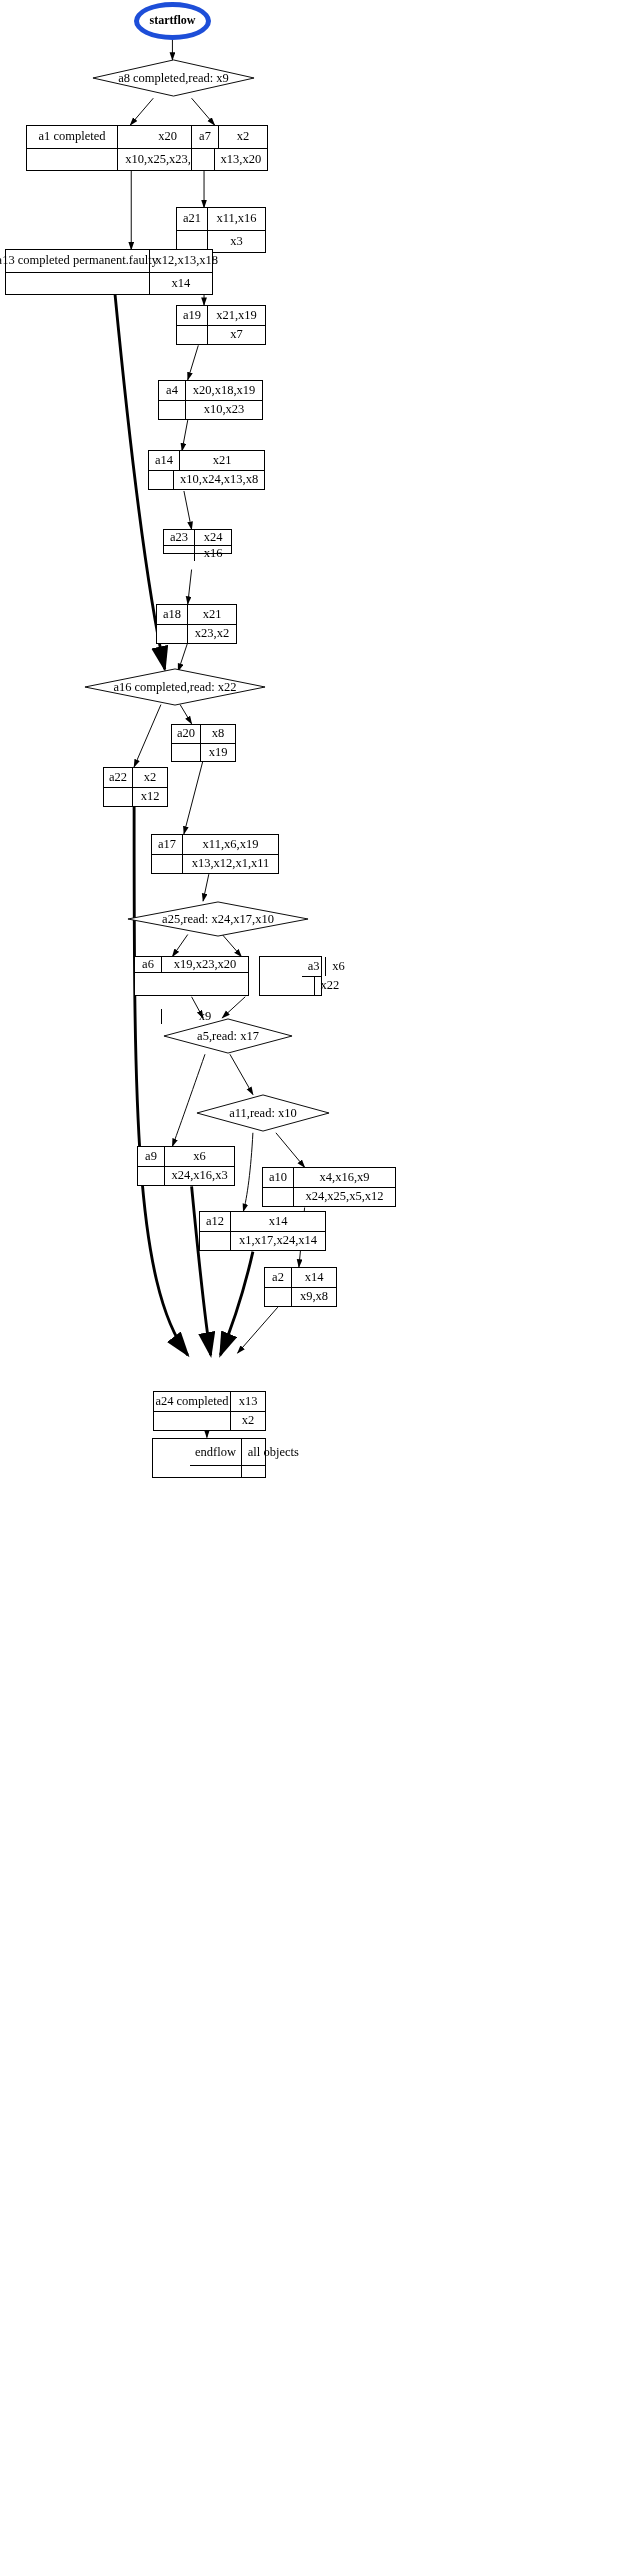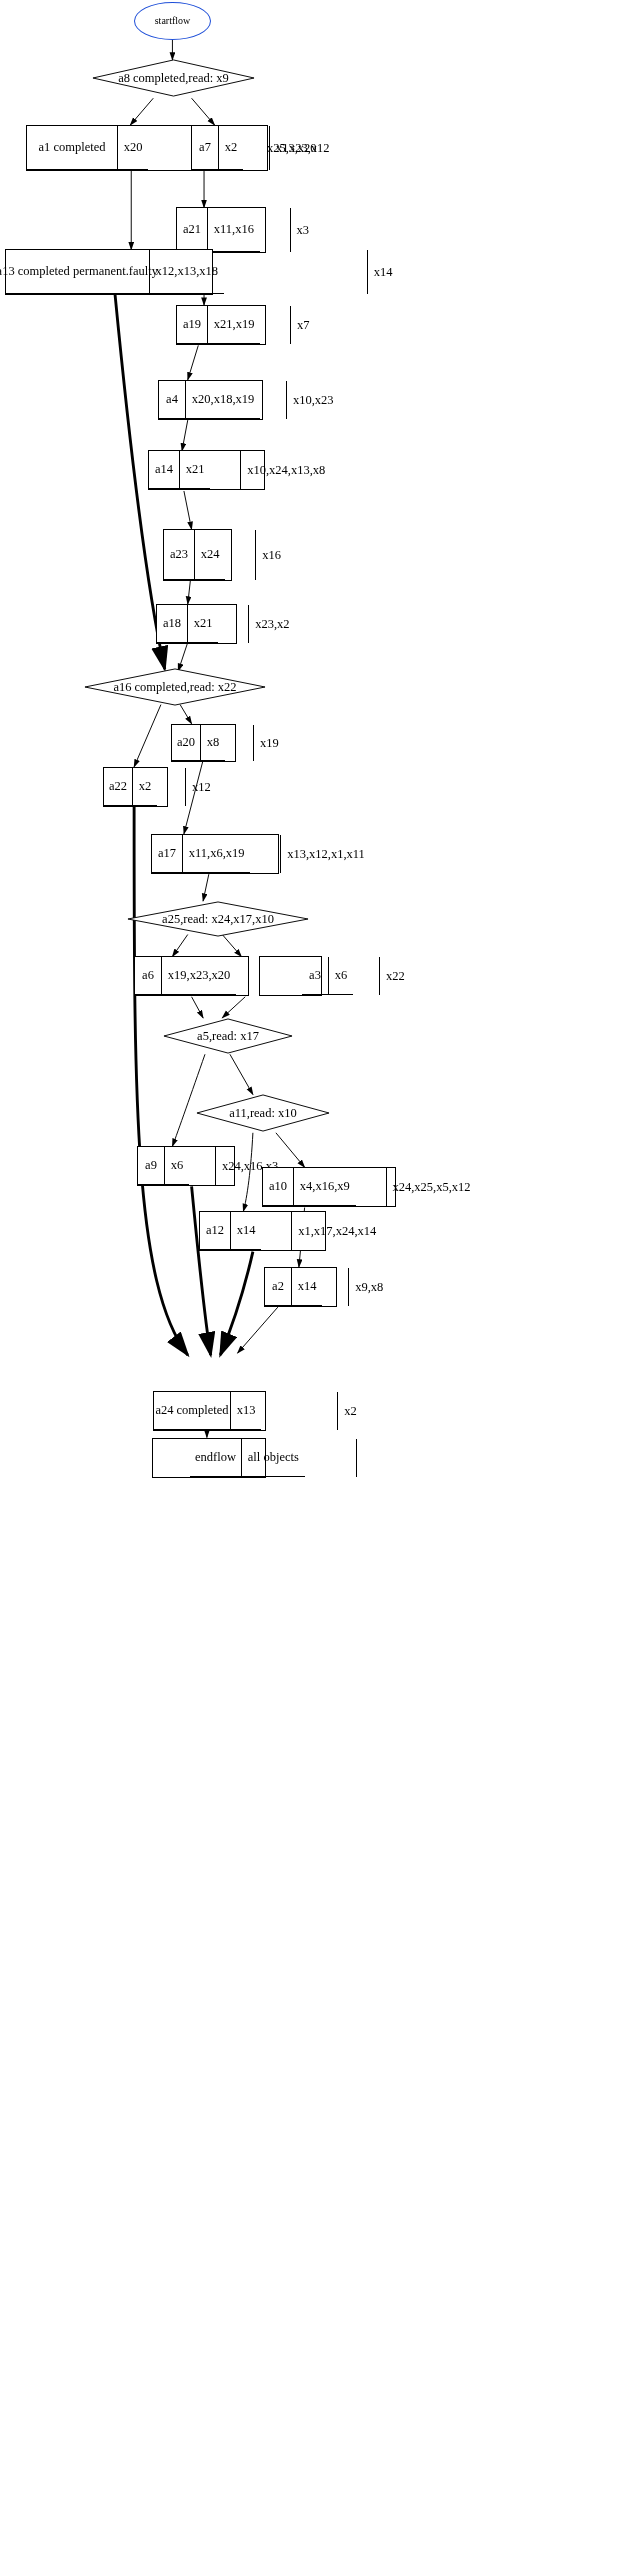--- a/index.html
+++ b/index.html
@@ -21,28 +21,29 @@
     width:638px;height:2576px;
     pointer-events:none;
   }
   .node{
     position:absolute;
     box-sizing:border-box;
   }
 
   
   .ellipse{
-    border:1px solid #1d4ed8;
+    border:5px solid #1d4ed8;
     border-radius:50%;
     display:flex;
     align-items:center;
     justify-content:center;
     background:#fff;
-    font-size:10px;
+    font-size:12px;
     white-space:nowrap;
+    font-weight:bold;
   }
 
   
   .diamond-wrap{
     position:absolute;
     display:flex;
     align-items:center;
     justify-content:center;
   }
   .diamond-wrap .dtext{
@@ -57,21 +58,21 @@
     left:0;top:0;
     width:100%;height:100%;
     z-index:1;
   }
 
   
   .rec{
     border:1px solid #000;
     background:#fff;
     display:flex;
-    flex-direction:row;
+    flex-direction:column;
     font-size:12.5px;
   }
   .rec .row{
     display:flex;
     flex:1 1 auto;
   }
   .rec .row.top{
     border-bottom:1px solid #000;
   }
   .rec .cell-l{
@@ -255,21 +256,21 @@
     <div class="row top">
       <div class="cell-l" style="width:31px;">a14</div>
       <div class="cell-r">x21</div>
     </div>
     <div class="row bot">
       <div class="cell-l" style="width:31px;"></div>
       <div class="cell-r">x10,x24,x13,x8</div>
     </div>
   </div>
 
-  <div class="node rec" style="left:163px;top:529px;width:69px;height:52px;">
+  <div class="node rec" style="left:163px;top:529px;width:69px;height:25px;">
     <div class="row top">
       <div class="cell-l" style="width:31px;">a23</div>
       <div class="cell-r">x24</div>
     </div>
     <div class="row bot">
       <div class="cell-l" style="width:31px;"></div>
       <div class="cell-r">x16</div>
     </div>
   </div>
 

